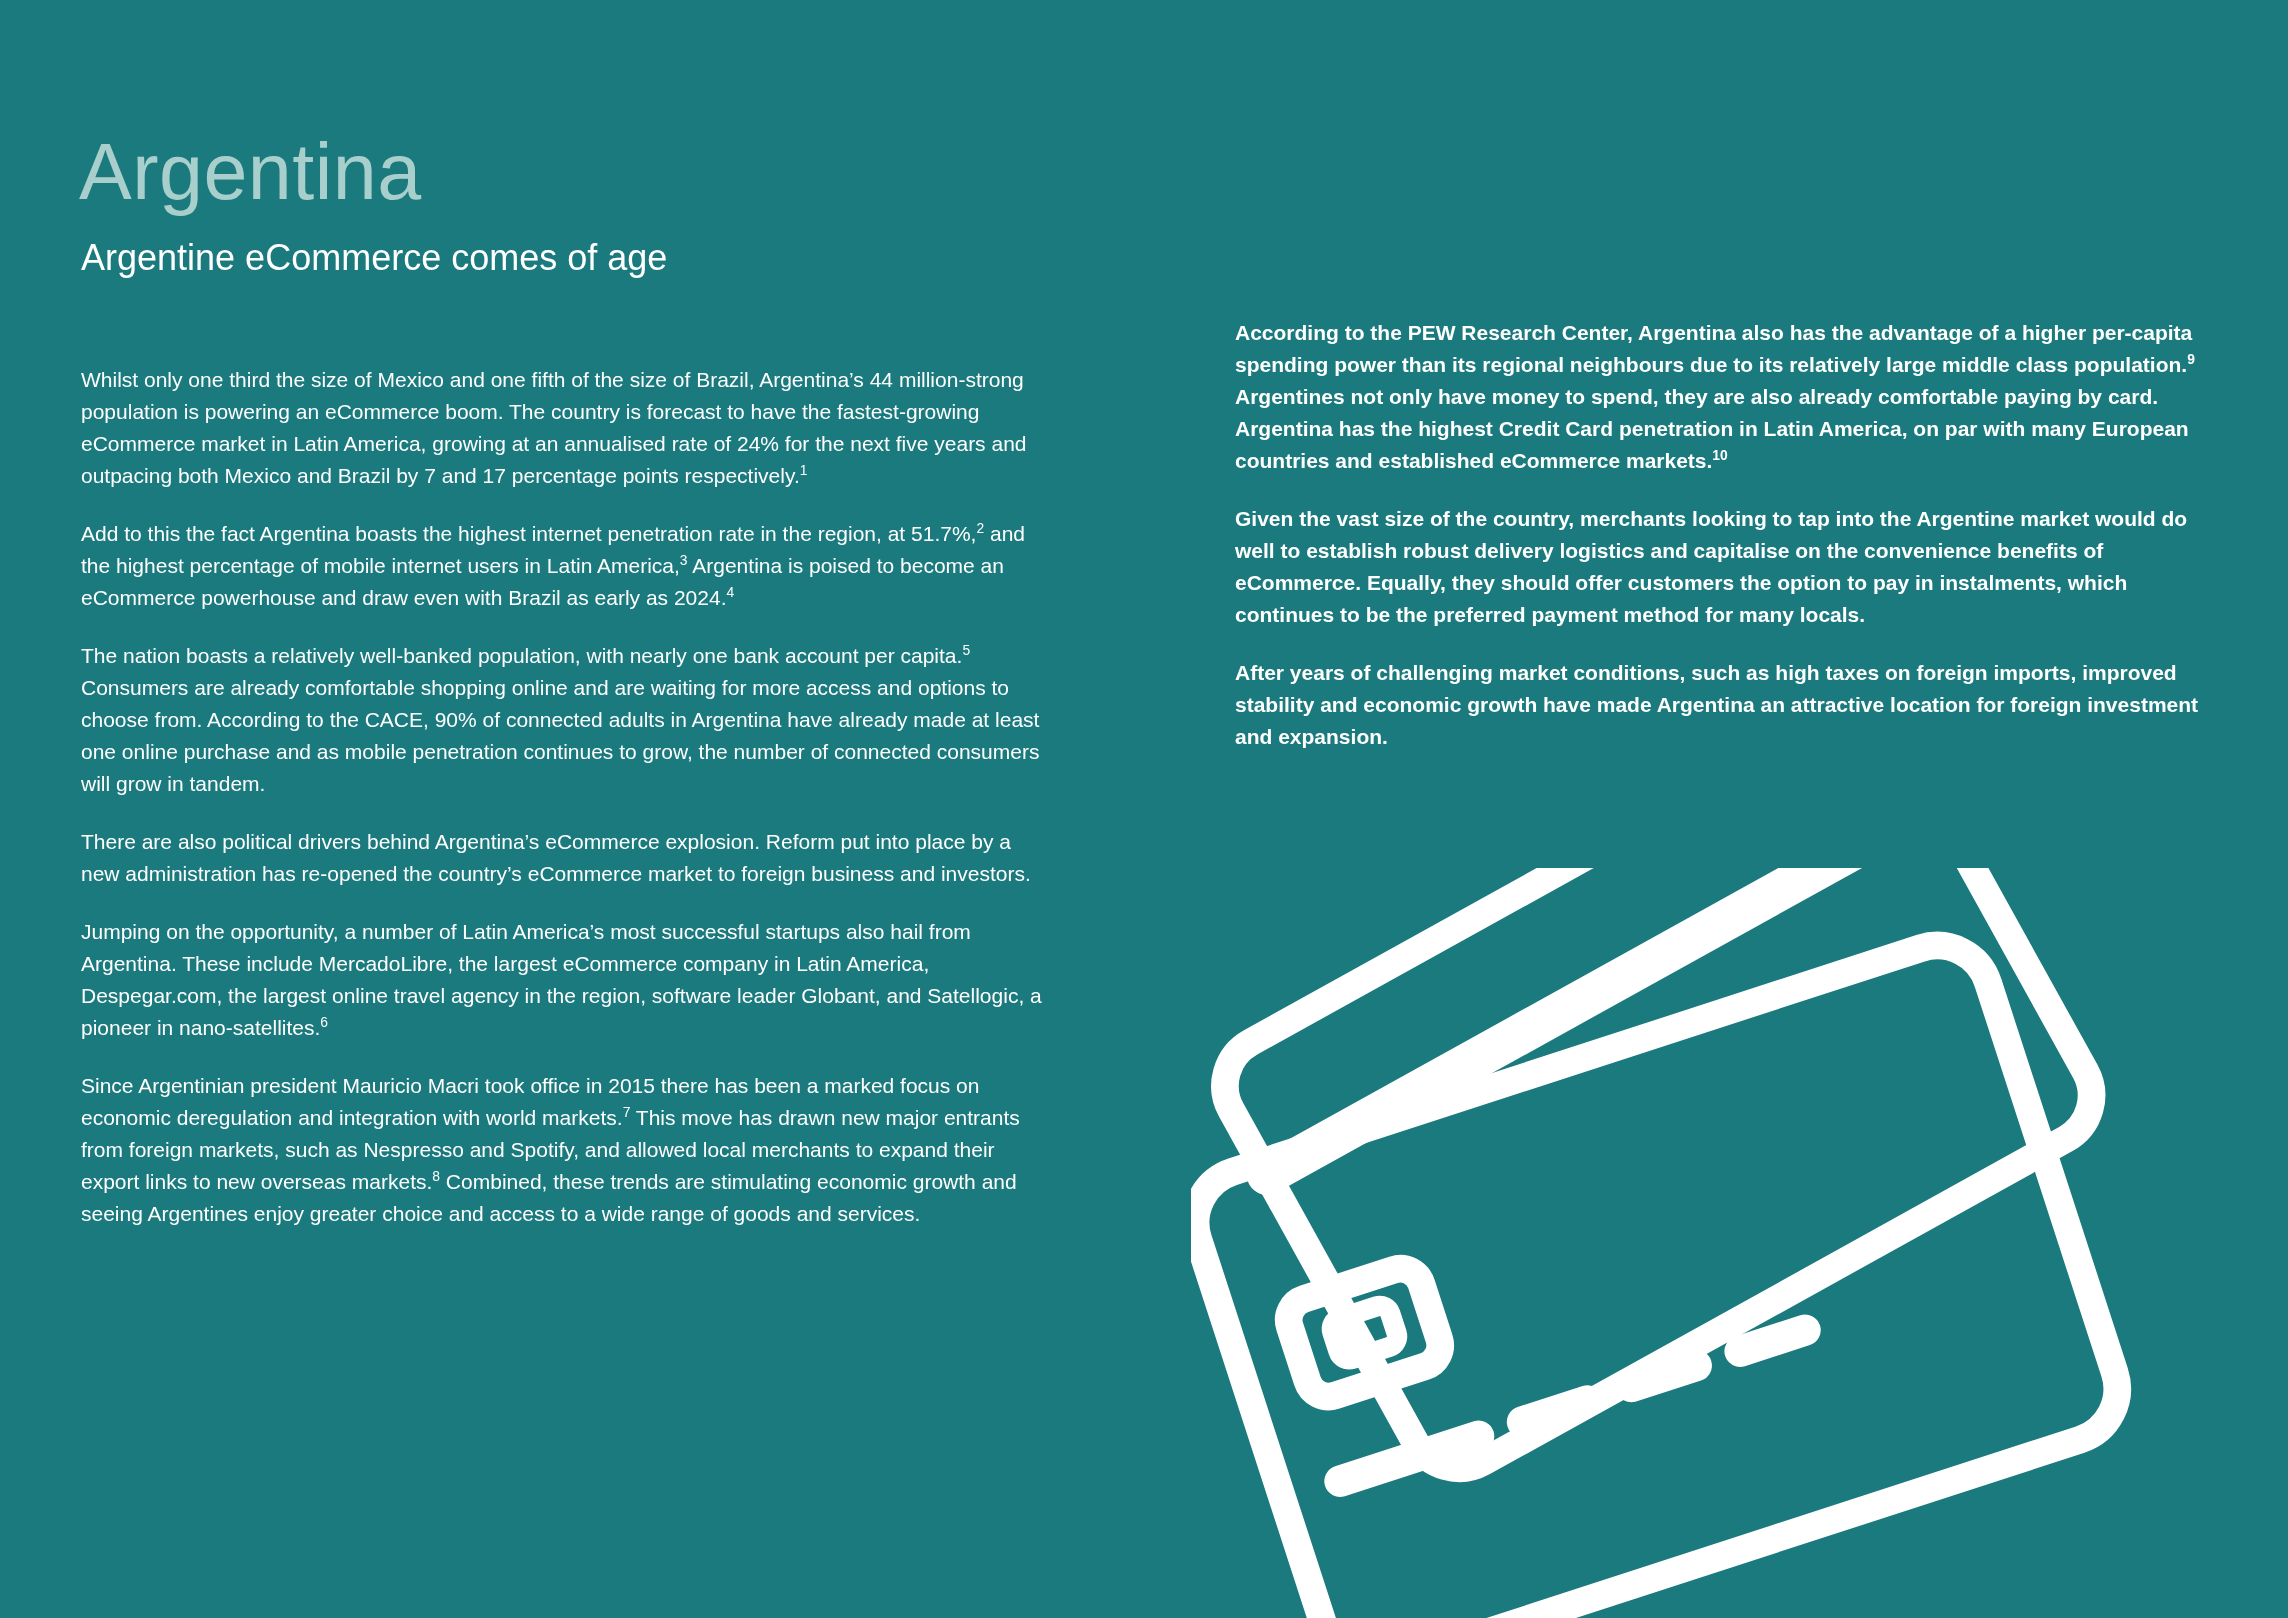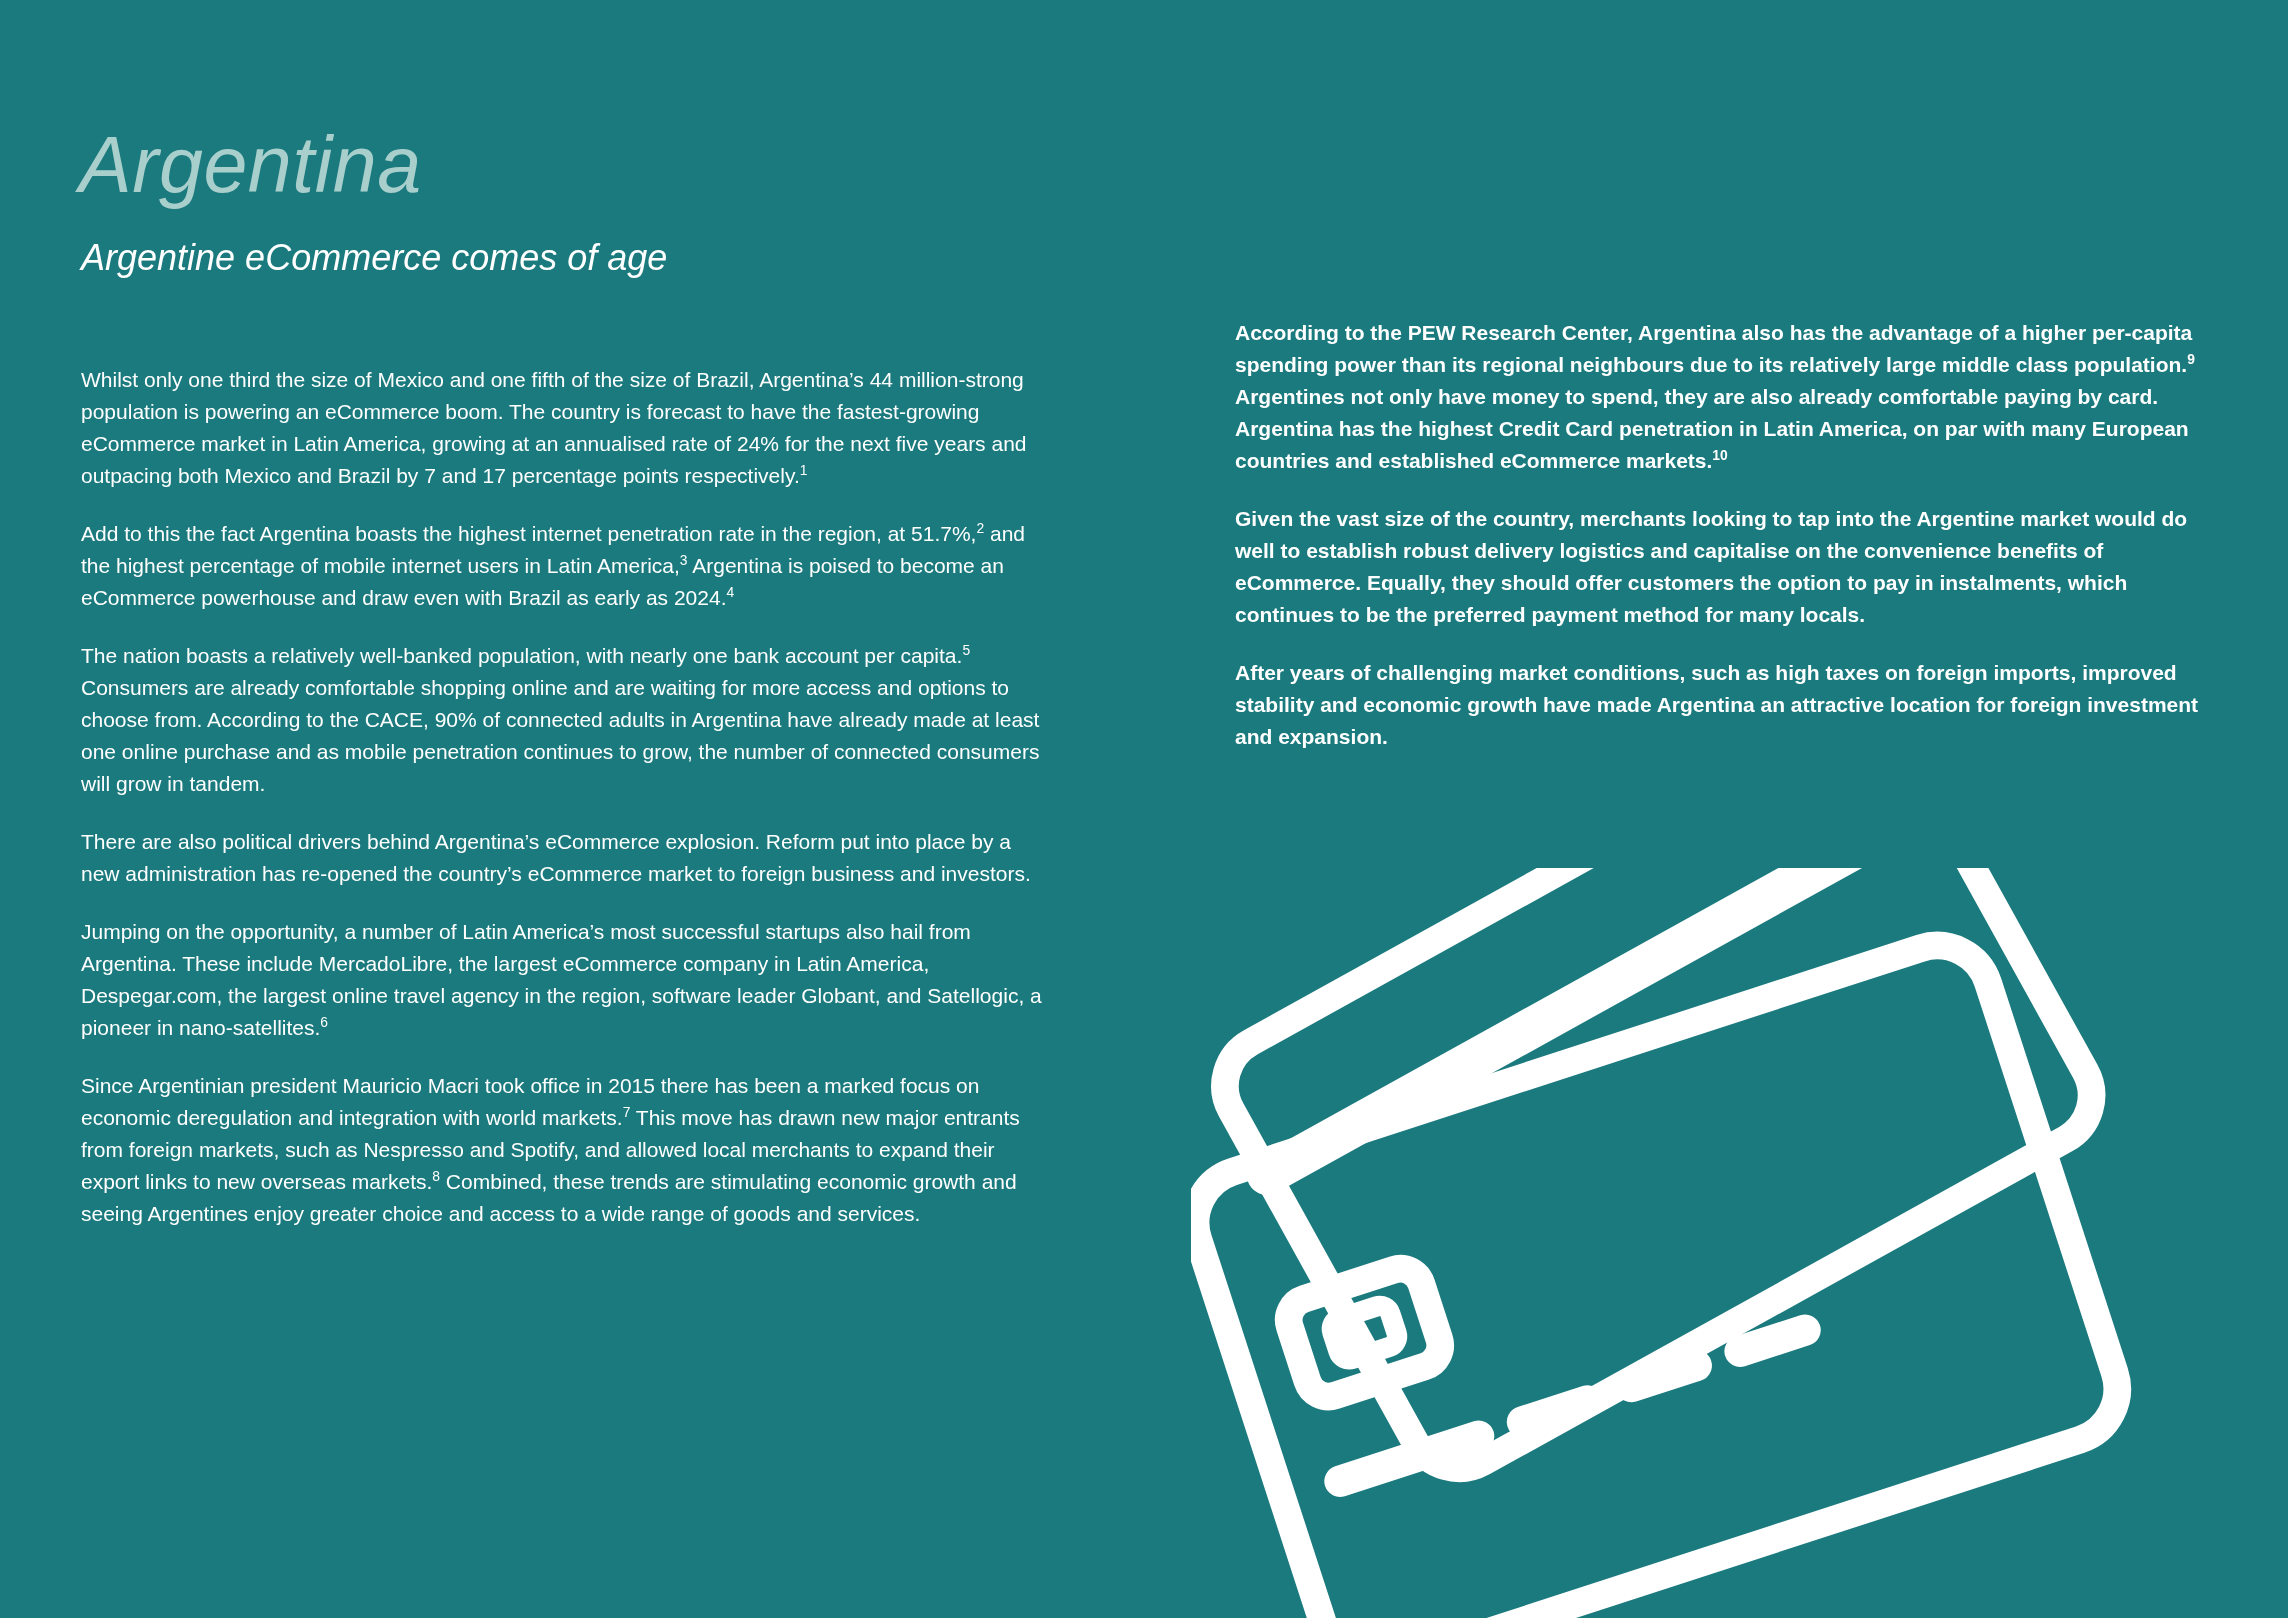--- a/index.html
+++ b/index.html
@@ -17,37 +17,35 @@
   .page {
     position: absolute;
     inset: 0;
     background: #1b7a7e;
   }
 
   
   .title {
     position: absolute;
     left: 79px;
-    top: 72px;
+    top: 79px;
     font-size: 79px;
     font-weight: 300;
     letter-spacing: 0.5px;
     color: #a9cfcd;
     line-height: 1;
-    font-style: italic;
   }
   .subtitle {
     position: absolute;
     left: 81px;
     top: 210px;
     font-size: 36px;
     font-weight: 400;
     color: #ffffff;
     line-height: 1;
-    font-style: italic;
   }
 
   
   .col {
     position: absolute;
     top: 317px;
     color: #ffffff;
     font-size: 21px;
     line-height: 32px;
   }

